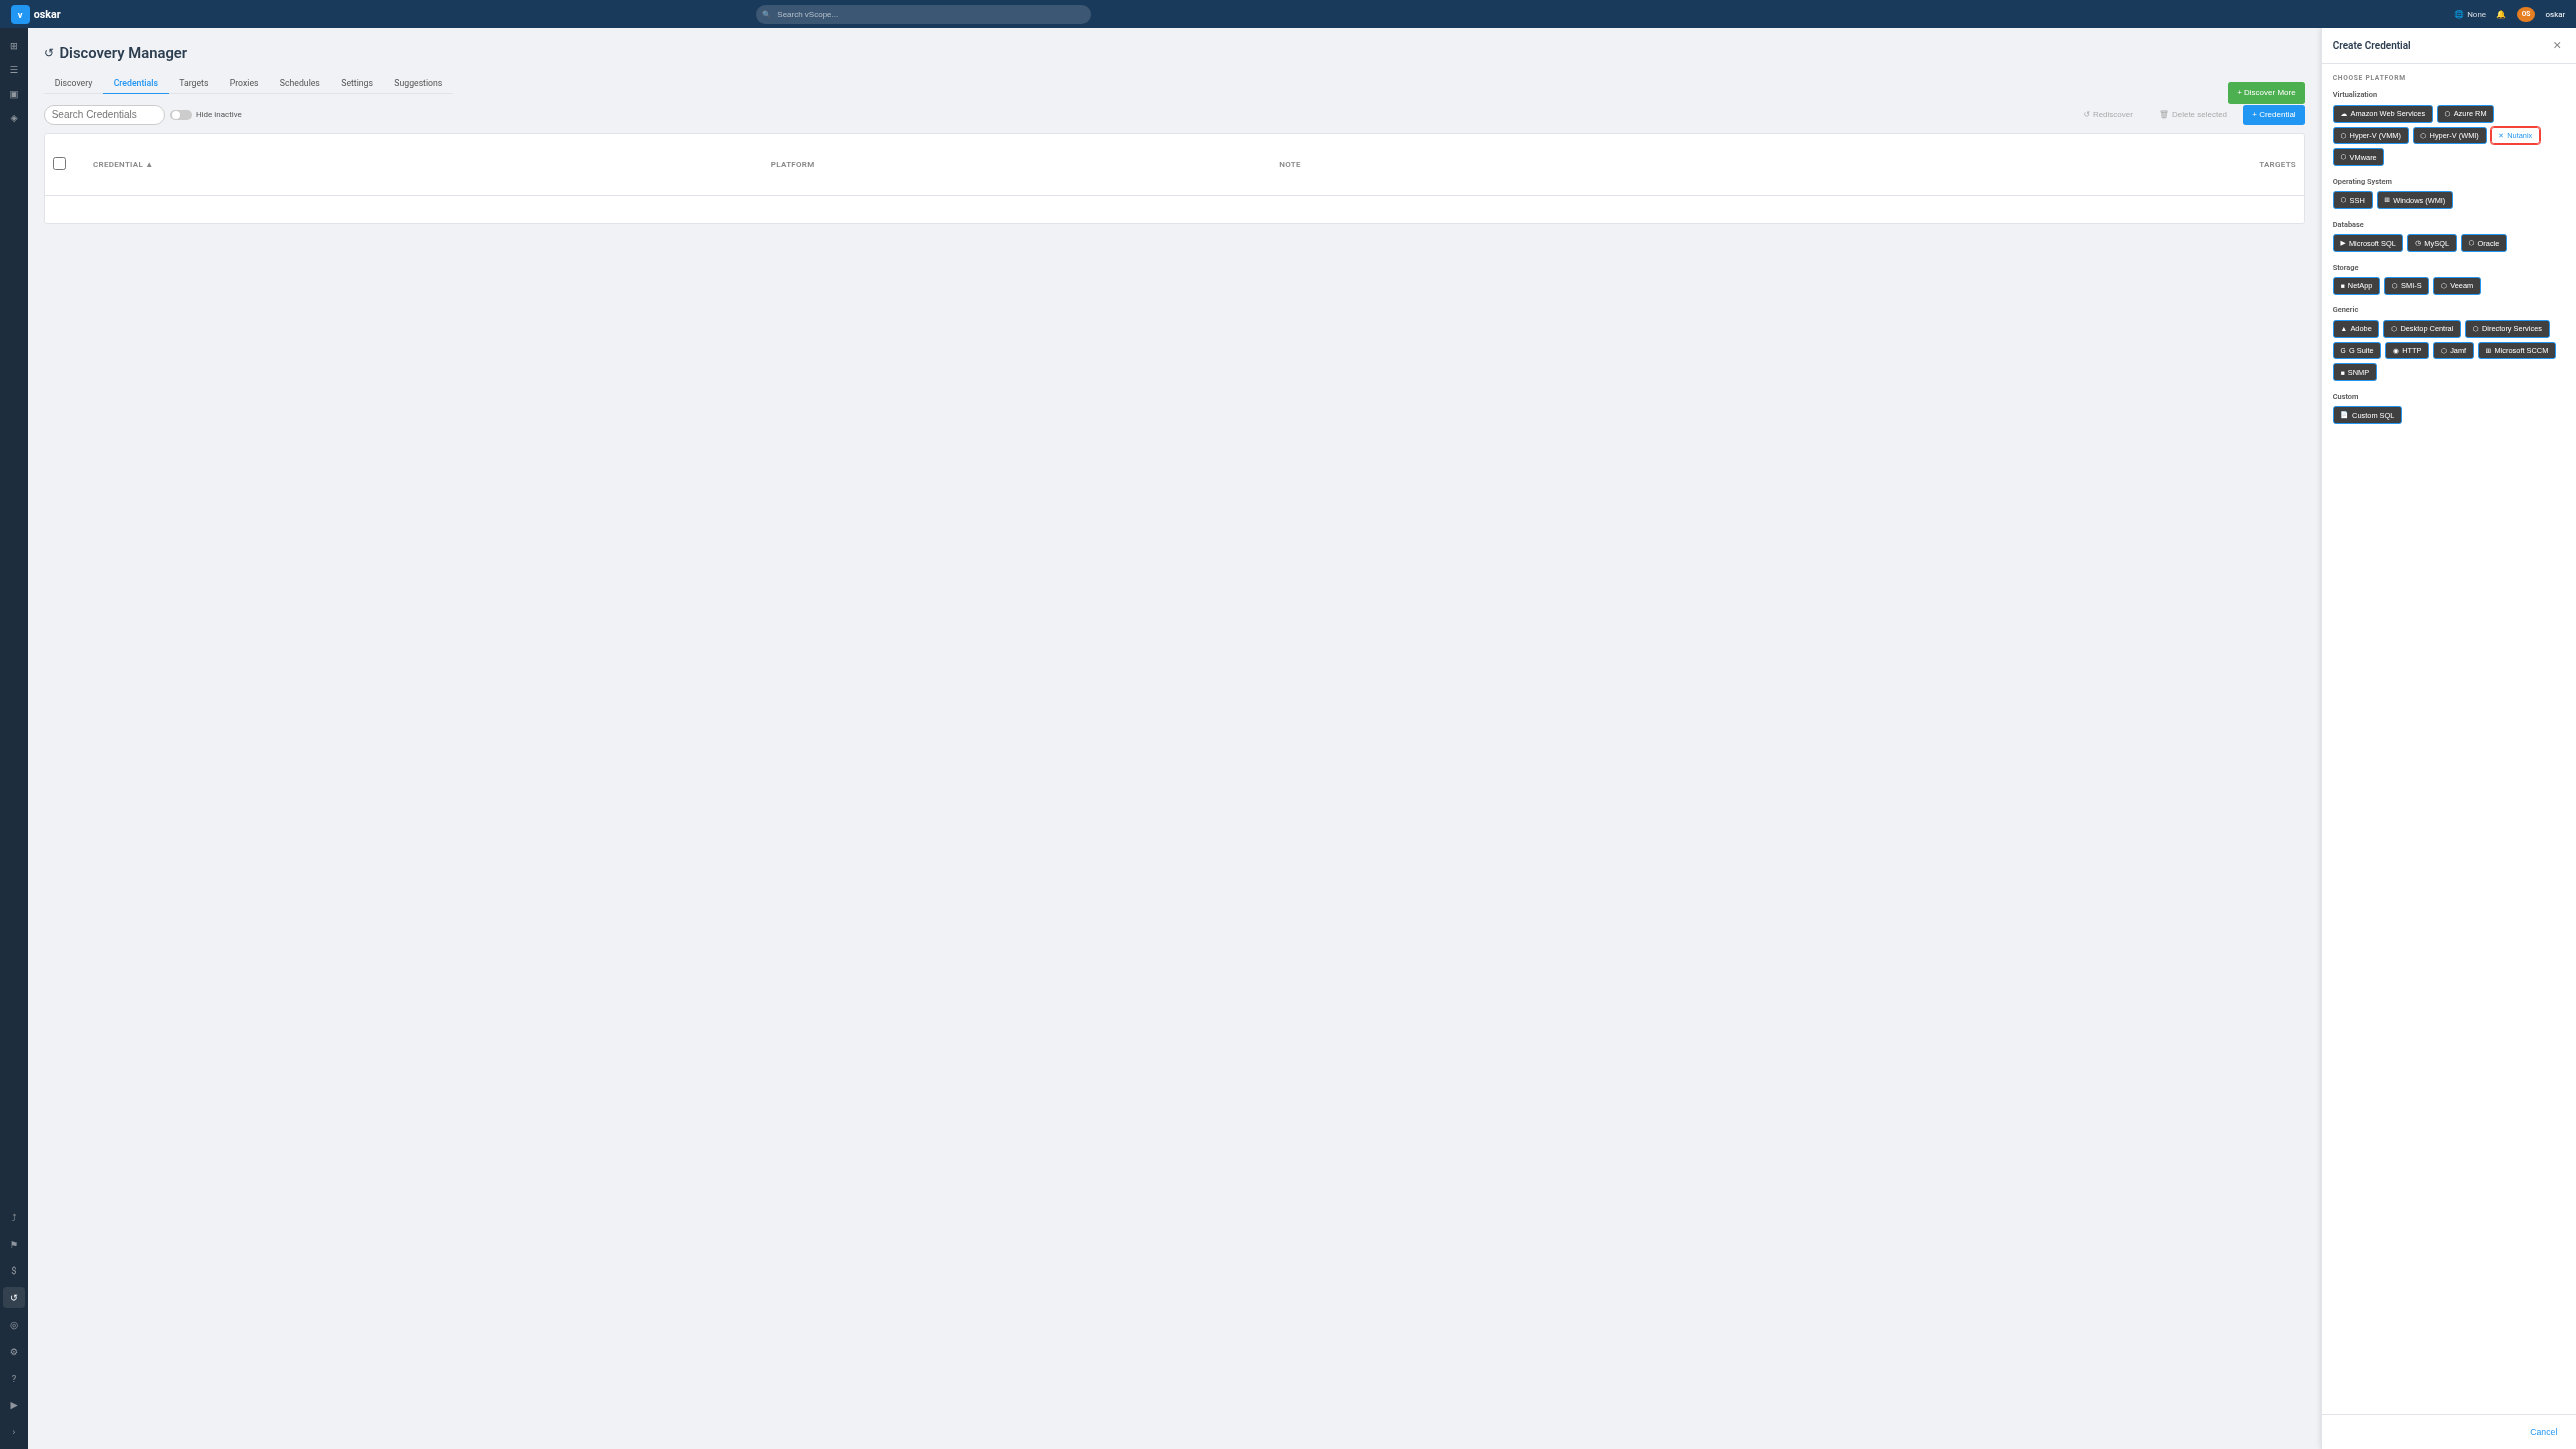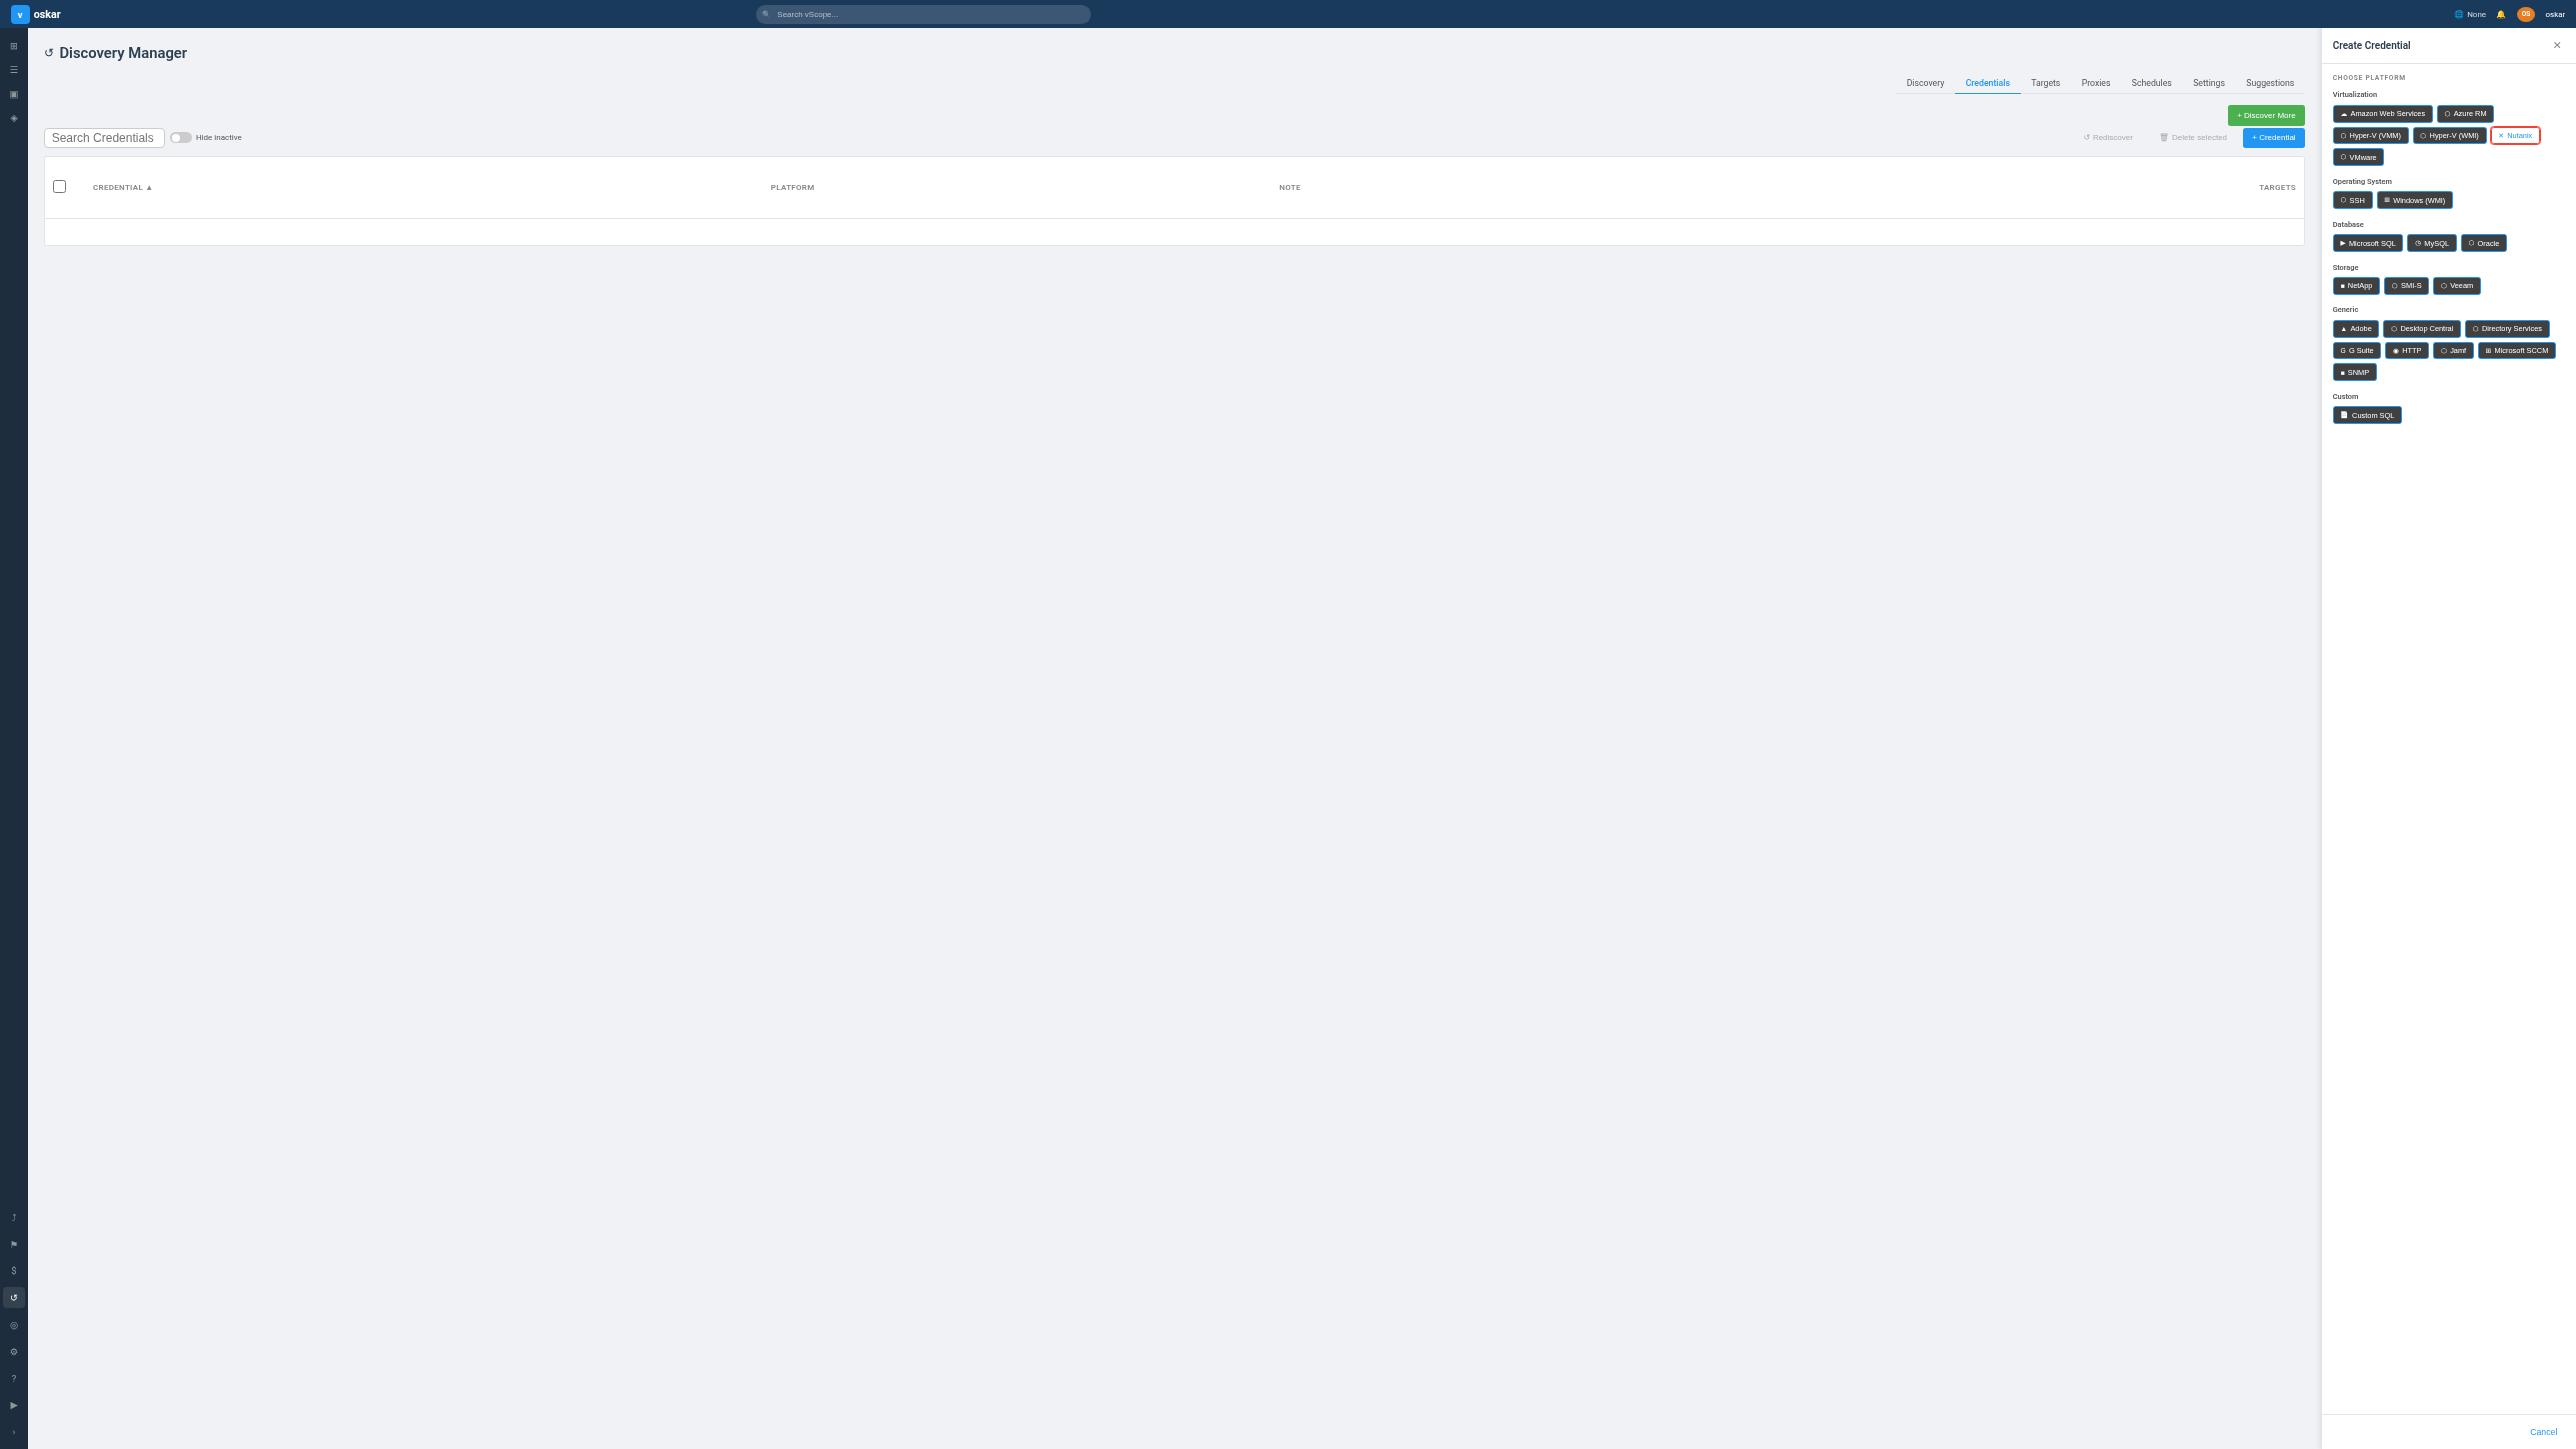--- a/index.html
+++ b/index.html
@@ -170,23 +170,23 @@
       align-items: center;
       gap: 5.4px;
       margin-bottom: 8px;
     }
     .toolbar-left { display: flex; align-items: center; gap: 5.4px; flex: 1; }
     .toolbar-right { display: flex; align-items: center; gap: 5.4px; }
 
     .search-input {
       height: 20px;
       border: 0.7px solid #ccc;
-      border-radius: 4px;
+      border-radius: 10px;
       padding: 0 6.7px;
-      font-size: 12px;
+      font-size: 10px;
       width: 121px;
       outline: none;
     }
 
     .toggle-wrap {
       display: flex;
       align-items: center;
       gap: 4px;
       font-size: 8px;
       color: #555;
@@ -399,21 +399,21 @@
   </div>
 </aside>
 
 <main class="main" style="margin-right: 255px;">
 
   <div class="page-header">
     <span class="page-icon">↺</span>
     <h1>Discovery Manager</h1>
   </div>
 
-  <div style="display:flex; align-items:flex-end; justify-content:space-between;flex-direction:column;">
+  <div style="display:flex; align-items:flex-end; justify-content:space-between;">
     <div class="tabs">
       <a class="tab">Discovery</a>
       <a class="tab active">Credentials</a>
       <a class="tab">Targets</a>
       <a class="tab">Proxies</a>
       <a class="tab">Schedules</a>
       <a class="tab">Settings</a>
       <a class="tab">Suggestions</a>
     </div>
     <button class="btn btn-green" style="margin-bottom:1.3px; height:21.5px;">+ Discover More</button>

